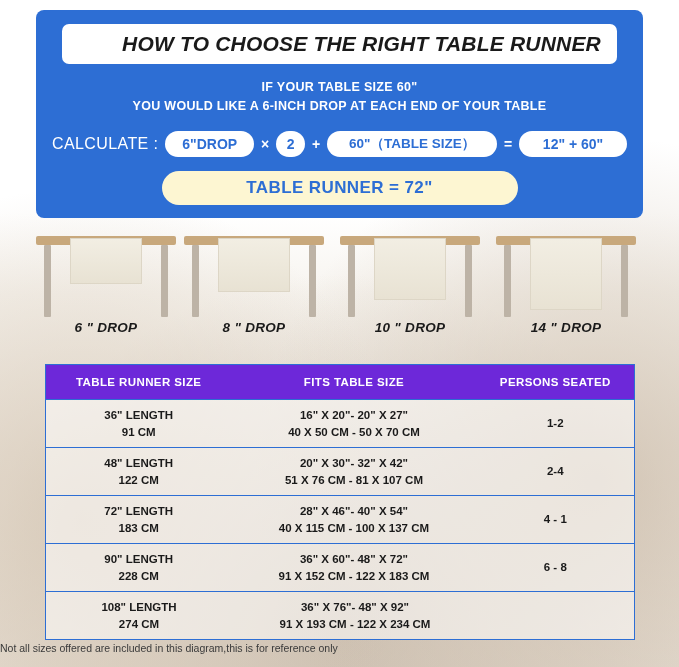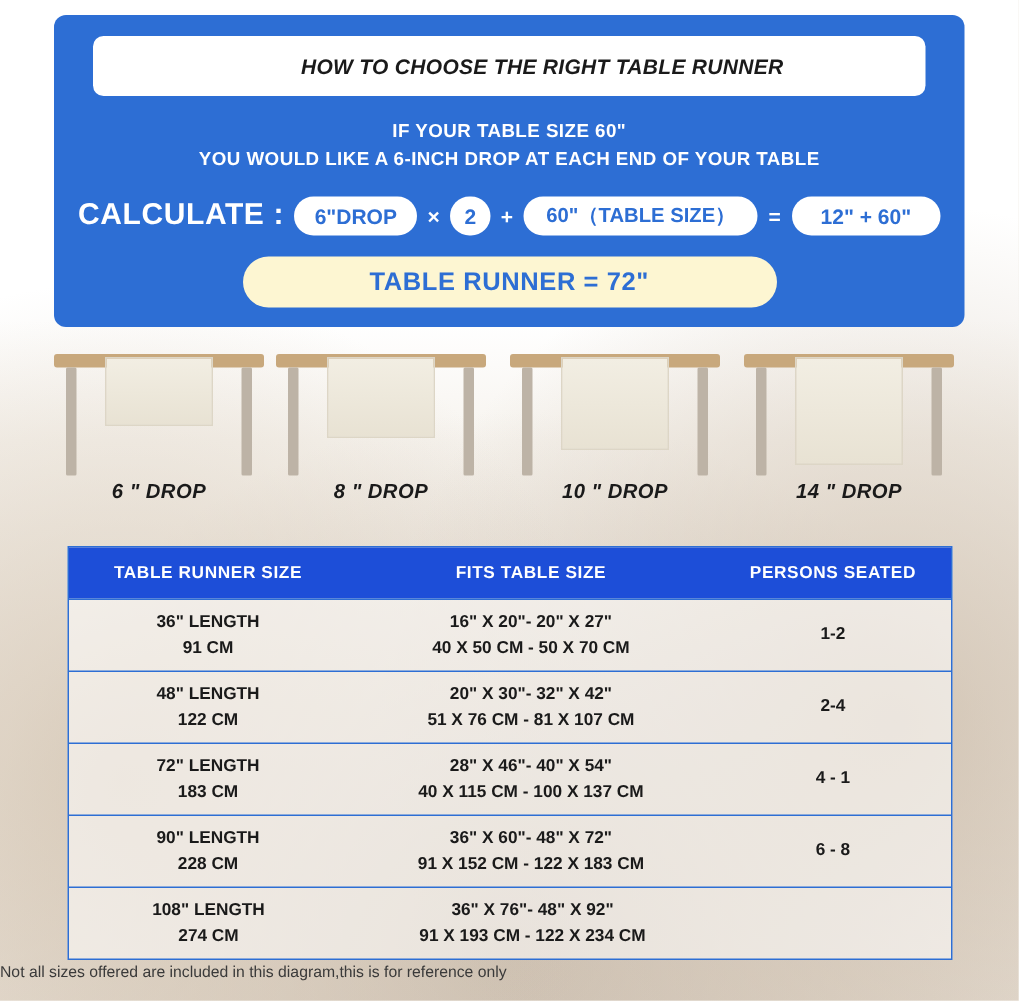--- a/index.html
+++ b/index.html
@@ -46,21 +46,21 @@
     background: #ffffff;
     border-radius: 7px;
     height: 40px;
     display: flex;
     align-items: center;
     justify-content: center;
     margin: 0 10px;
   }
   .title-box .title-text {
     color: #1a1a1a;
-    font-size: 14px;
+    font-size: 21px;
     font-weight: bold;
     font-style: italic;
     letter-spacing: 0.2px;
     white-space: nowrap;
     margin-left: 44px;
   }
   .subtitle {
     margin-top: 14px;
     text-align: center;
     color: #ffffff;
@@ -71,22 +71,22 @@
   }
   .calc-row {
     margin-top: 14px;
     display: flex;
     align-items: center;
     justify-content: center;
     gap: 7px;
   }
   .calc-label {
     color: #ffffff;
-    font-size: 20px;
-    font-weight: bold;
+    font-size: 16px;
+    font-weight: normal;
     letter-spacing: 0.4px;
     white-space: nowrap;
   }
   .pill {
     background: #ffffff;
     color: #2d6ed4;
     border-radius: 999px;
     font-weight: bold;
     display: flex;
     align-items: center;
@@ -179,21 +179,21 @@
     position: absolute;
     left: 45px;
     top: 364px;
     width: 590px;
     border: 1px solid #2d6ed4;
     box-sizing: border-box;
     background: rgba(255,255,255,0.55);
   }
   .st-head {
     display: flex;
-    background: #1d4ed8;
+    background: #6d28d9;
     height: 34px;
   }
   .st-head div {
     color: #ffffff;
     font-size: 11.5px;
     font-weight: bold;
     letter-spacing: 0.4px;
     display: flex;
     align-items: center;
     justify-content: center;

